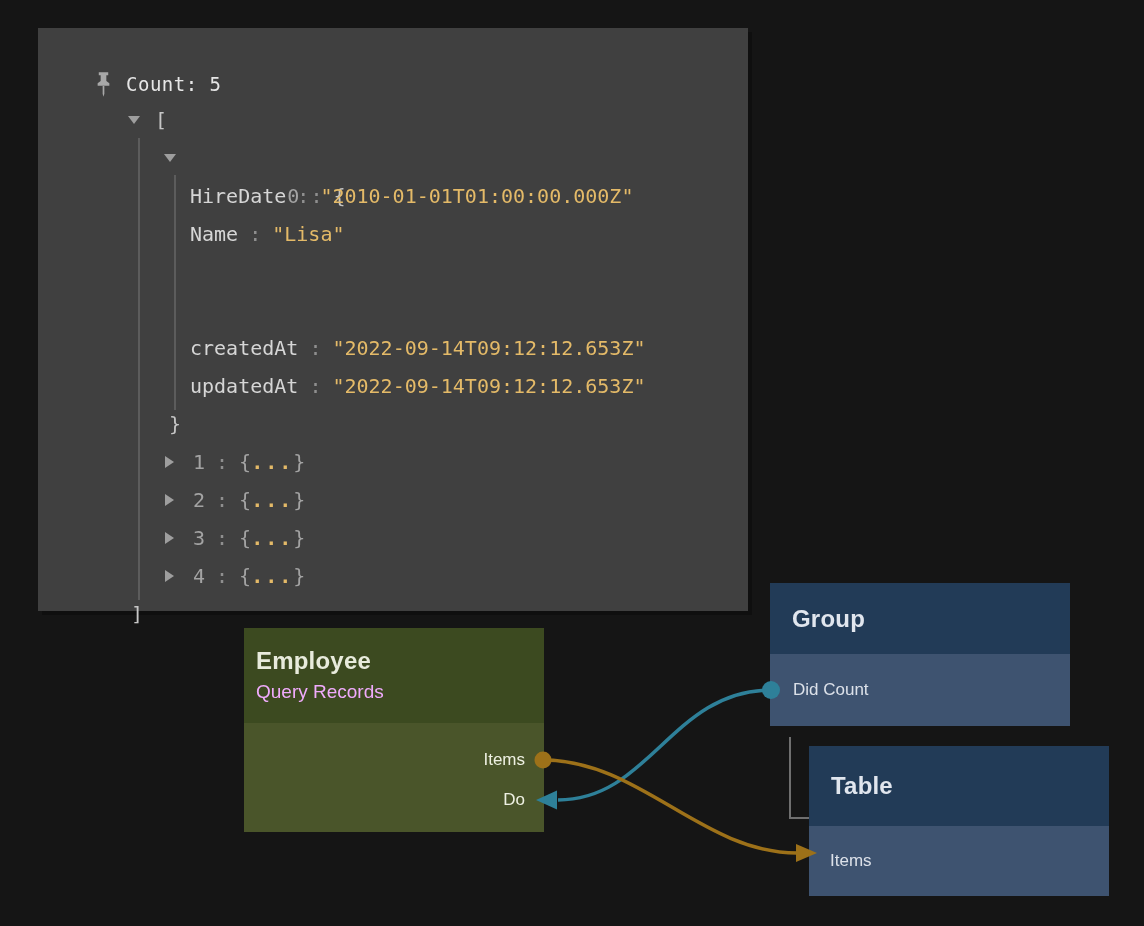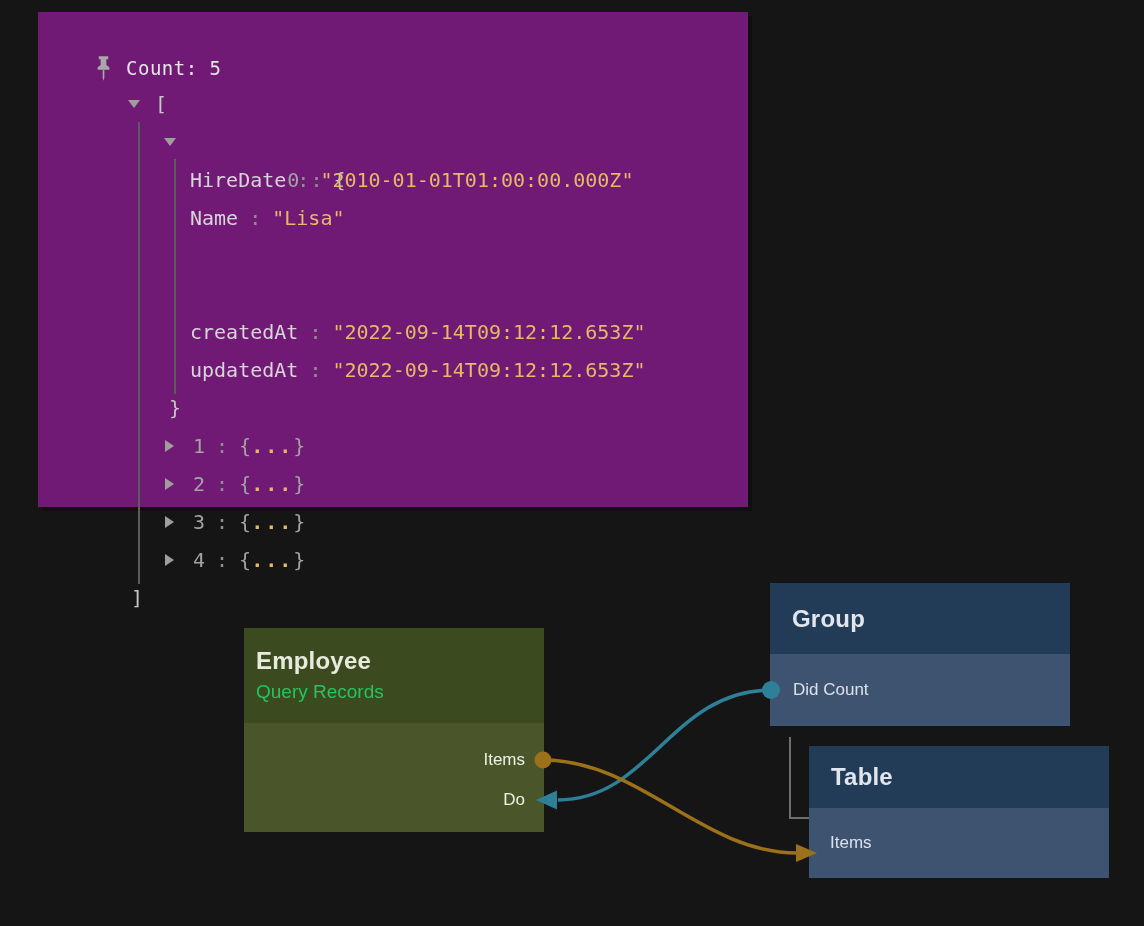--- a/index.html
+++ b/index.html
@@ -5,22 +5,22 @@
   html,body{margin:0;padding:0;}
   body{
     width:1144px;height:926px;position:relative;overflow:hidden;
     background:#151515;
     font-family:"Liberation Sans", sans-serif;
   }
   .canvas{position:absolute;inset:0;}
 
   
   .inspector{
-    position:absolute;left:38px;top:12px;width:710px;height:495px;
-    background:#701a75;
+    position:absolute;left:38px;top:28px;width:710px;height:583px;
+    background:#404040;
     box-shadow:4px 4px 0 rgba(0,0,0,0.25);
     font-family:"DejaVu Sans Mono", monospace;
   }
   .count-row{position:absolute;left:57px;top:42px;height:28px;display:flex;align-items:center;gap:14px;}
   .count-row .pin{width:17px;height:27px;flex:0 0 auto;}
   .count-label{font-size:19px;color:#e6e6e6;letter-spacing:.5px;}
 
   .guide{position:absolute;width:2px;background:#5c5c5c;}
   .g1{left:100px;top:110px;height:462px;}
   .g2{left:136px;top:147px;height:235px;}
@@ -41,37 +41,37 @@
   .dots{color:#e4ba68;font-weight:bold;letter-spacing:2px;}
 
   
   .node{position:absolute;}
   .node .hdr{padding:17px 0 0 12px;box-sizing:border-box;}
   .node .title{font-size:24px;font-weight:bold;letter-spacing:.2px;}
   .node .subtitle{font-size:19px;font-weight:normal;}
 
   .node-employee{left:244px;top:628px;width:300px;height:204px;}
   .node-employee .hdr{background:#3c4a20;height:95px;color:#e8ebdc;}
-  .node-employee .subtitle{color:#22c55e;line-height:31px;}
+  .node-employee .subtitle{color:#f0abfc;line-height:31px;}
   .node-employee .title{line-height:31px;}
   .node-employee .body{position:relative;background:#4a552a;height:109px;}
   .node-employee .port-label{position:absolute;right:19px;height:22px;line-height:22px;font-size:17px;color:#eef0e2;}
   .port-items-out{top:26px;}
   .port-do-in{top:66px;}
 
   .node-blue .hdr{background:#223b57;color:#e1e6ee;display:flex;align-items:center;padding:0 0 0 22px;}
   .node-blue .body{position:relative;background:#3e5370;display:flex;align-items:center;}
   .node-blue .port-label{font-size:17px;color:#dce1e9;}
 
   .node-group{left:770px;top:583px;width:300px;height:143px;}
   .node-group .hdr{height:71px;}
   .node-group .body{height:72px;padding-left:23px;}
 
   .node-table{left:809px;top:746px;width:300px;height:140px;}
-  .node-table .hdr{height:62px;}
+  .node-table .hdr{height:80px;}
   .node-table .body{height:70px;padding-left:21px;}
 
   
   .l-connector{
     position:absolute;left:789px;top:737px;width:19px;height:80px;
     border-left:2px solid #6f6f6f;border-bottom:2px solid #6f6f6f;
   }
 
   
   .wires{position:absolute;inset:0;pointer-events:none;}

